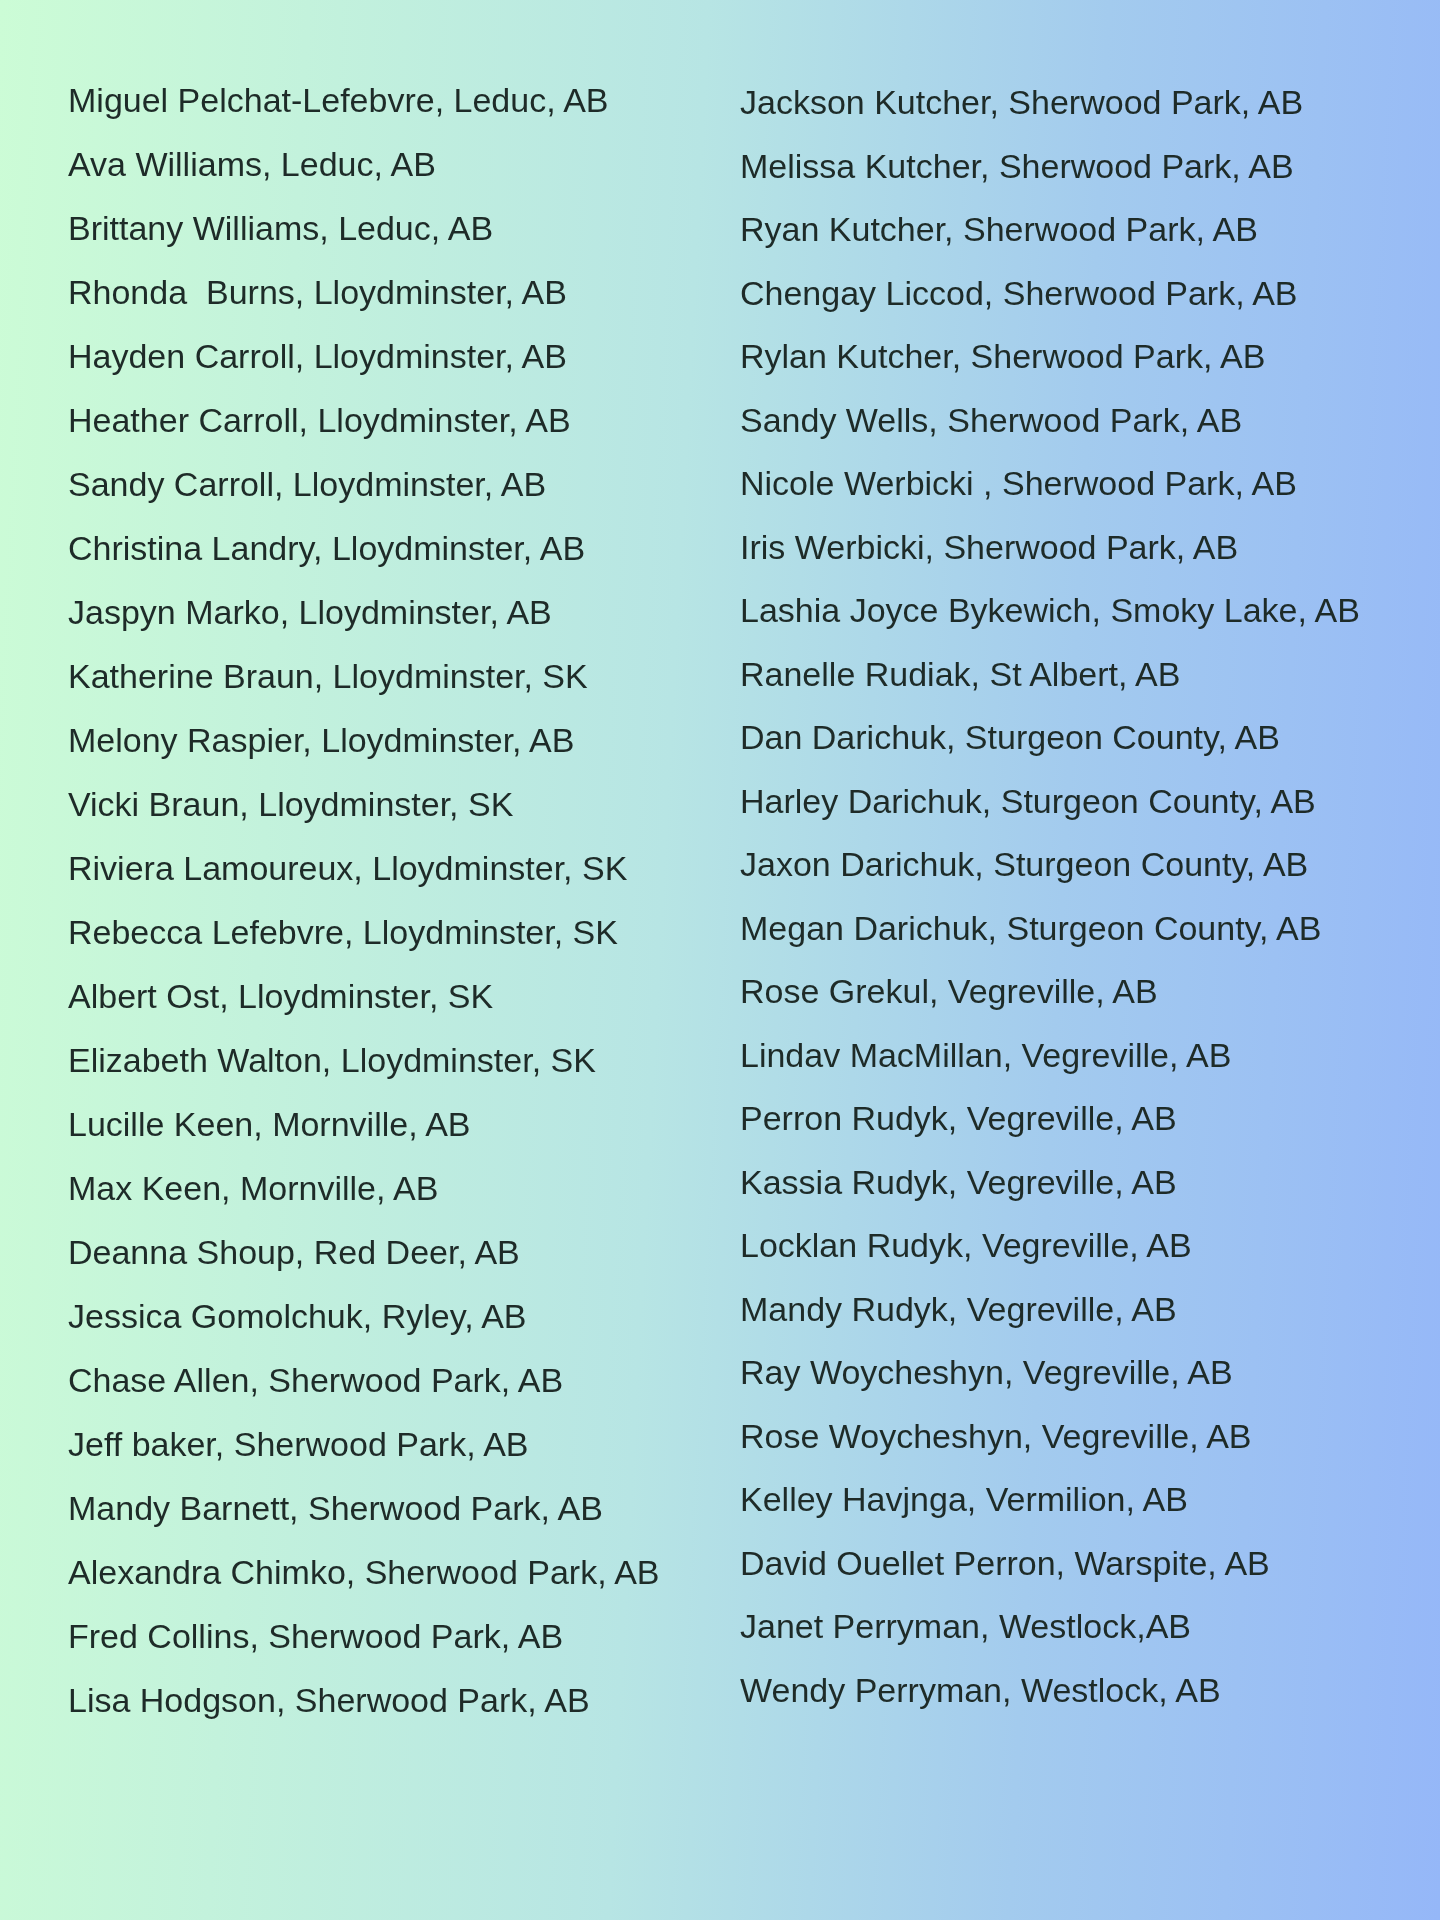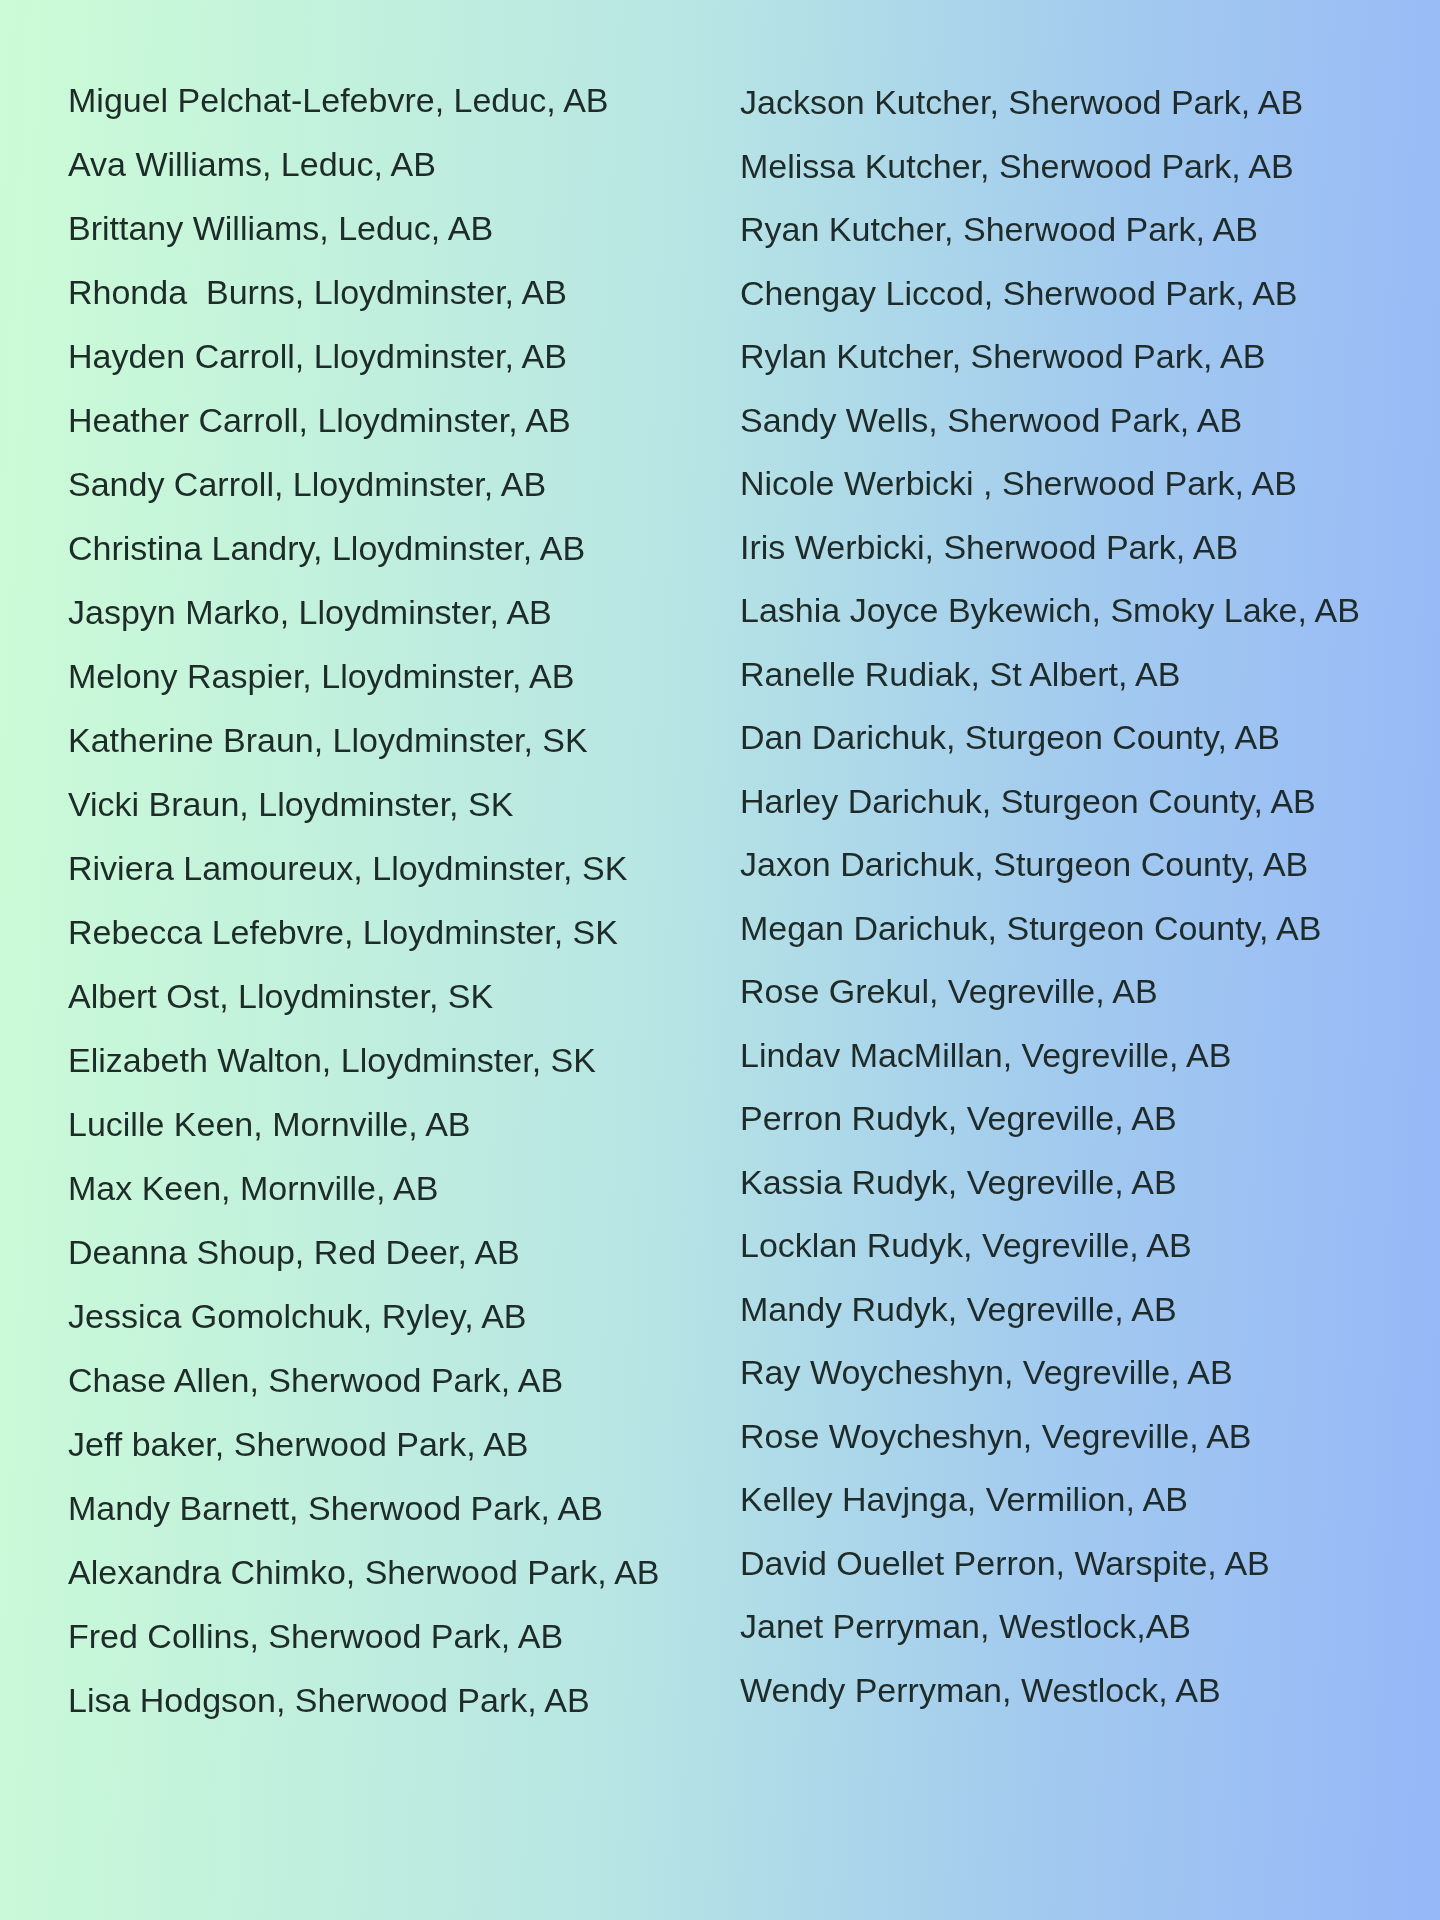--- a/index.html
+++ b/index.html
@@ -49,22 +49,22 @@
   <div class="column left">
       <div class="entry">Miguel Pelchat-Lefebvre, Leduc, AB</div>
       <div class="entry">Ava Williams, Leduc, AB</div>
       <div class="entry">Brittany Williams, Leduc, AB</div>
       <div class="entry">Rhonda  Burns, Lloydminster, AB</div>
       <div class="entry">Hayden Carroll, Lloydminster, AB</div>
       <div class="entry">Heather Carroll, Lloydminster, AB</div>
       <div class="entry">Sandy Carroll, Lloydminster, AB</div>
       <div class="entry">Christina Landry, Lloydminster, AB</div>
       <div class="entry">Jaspyn Marko, Lloydminster, AB</div>
+      <div class="entry">Katherine Braun, Lloydminster, SK</div>
       <div class="entry">Melony Raspier, Lloydminster, AB</div>
-      <div class="entry">Katherine Braun, Lloydminster, SK</div>
       <div class="entry">Vicki Braun, Lloydminster, SK</div>
       <div class="entry">Riviera Lamoureux, Lloydminster, SK</div>
       <div class="entry">Rebecca Lefebvre, Lloydminster, SK</div>
       <div class="entry">Albert Ost, Lloydminster, SK</div>
       <div class="entry">Elizabeth Walton, Lloydminster, SK</div>
       <div class="entry">Lucille Keen, Mornville, AB</div>
       <div class="entry">Max Keen, Mornville, AB</div>
       <div class="entry">Deanna Shoup, Red Deer, AB</div>
       <div class="entry">Jessica Gomolchuk, Ryley, AB</div>
       <div class="entry">Chase Allen, Sherwood Park, AB</div>

